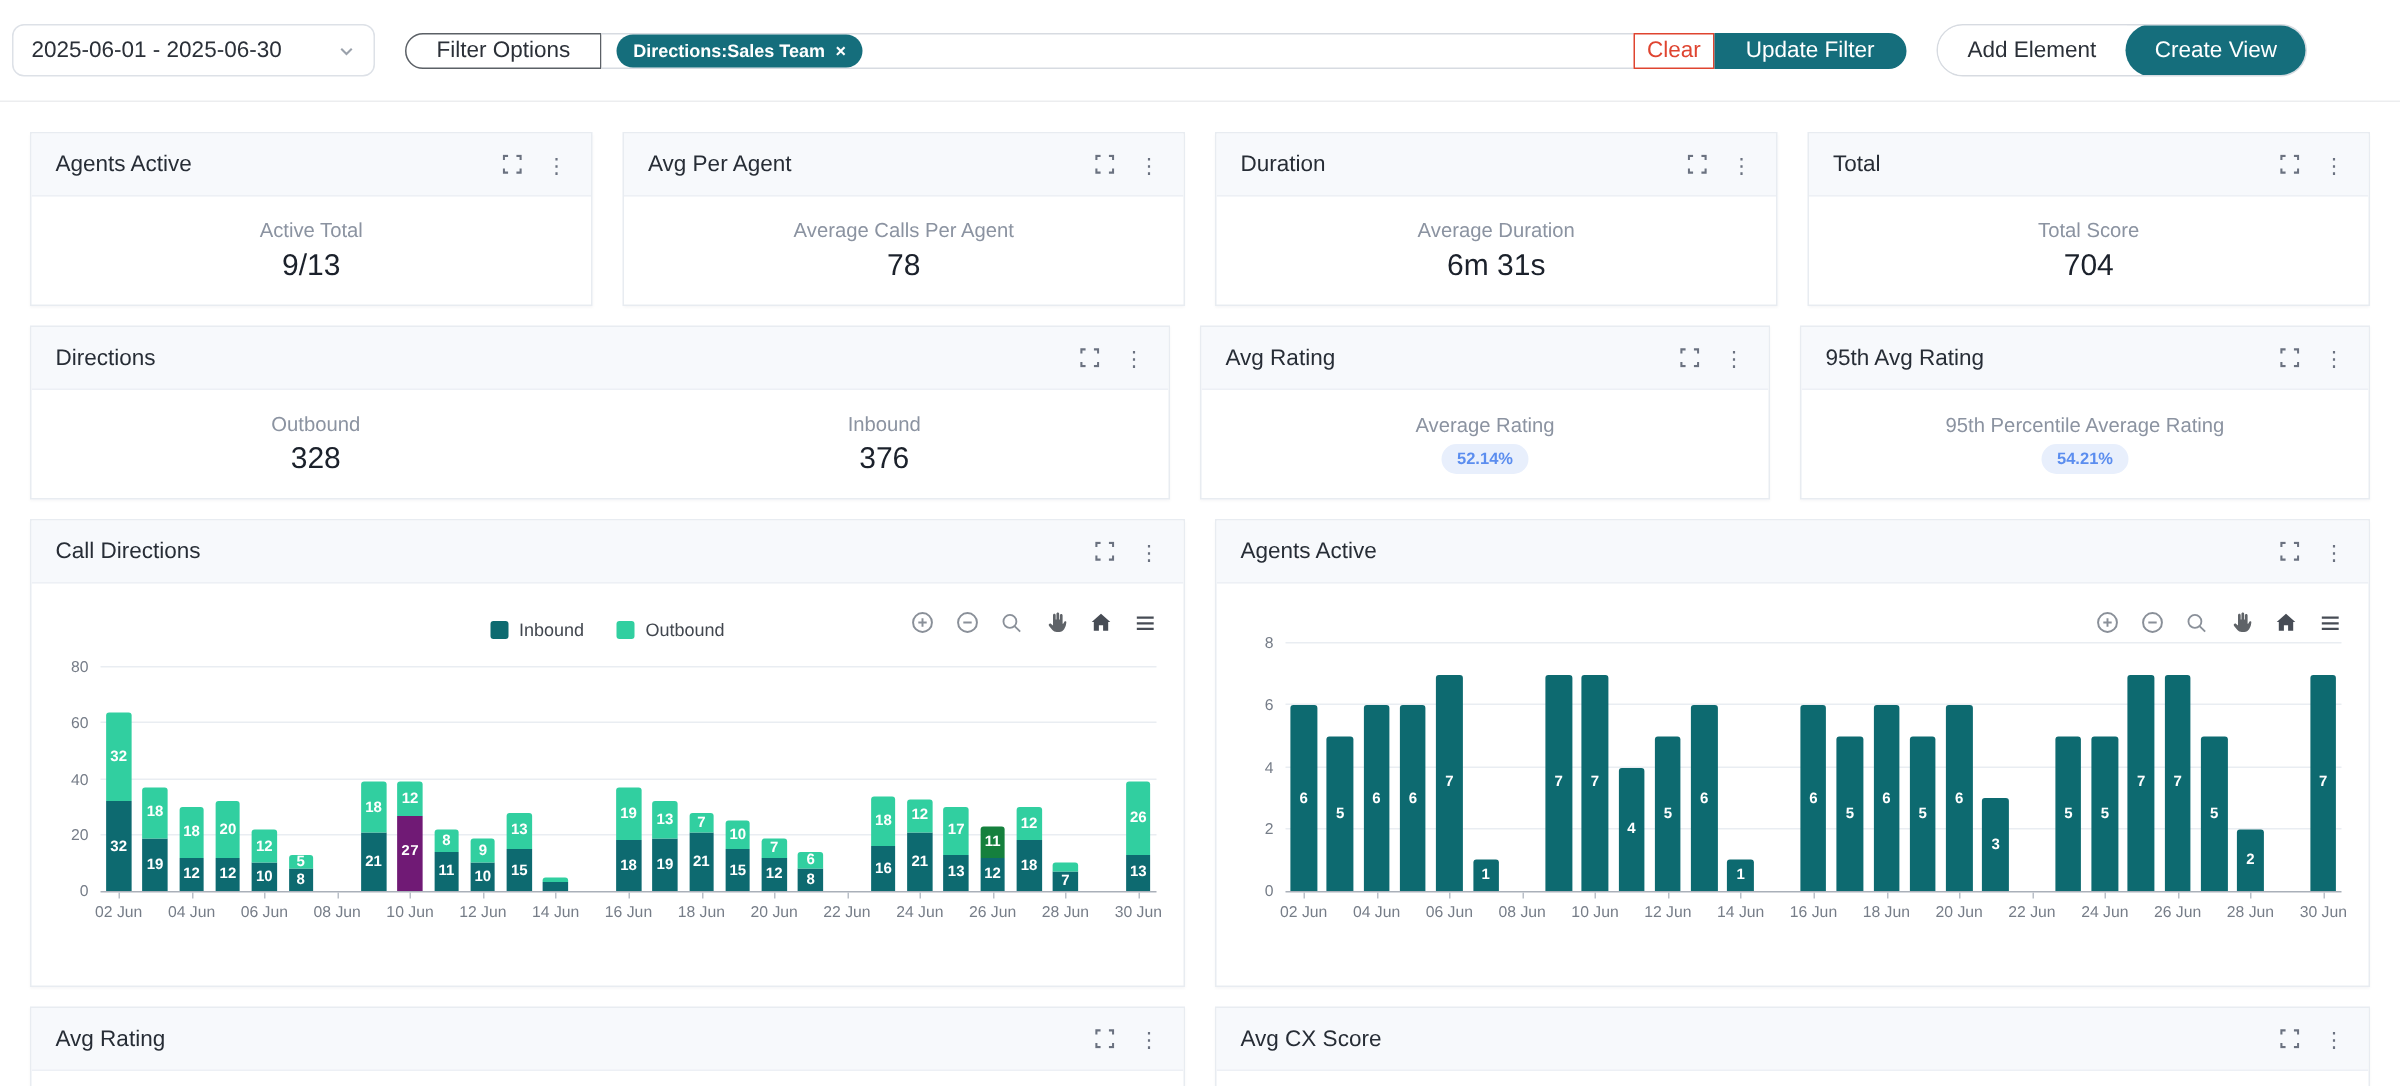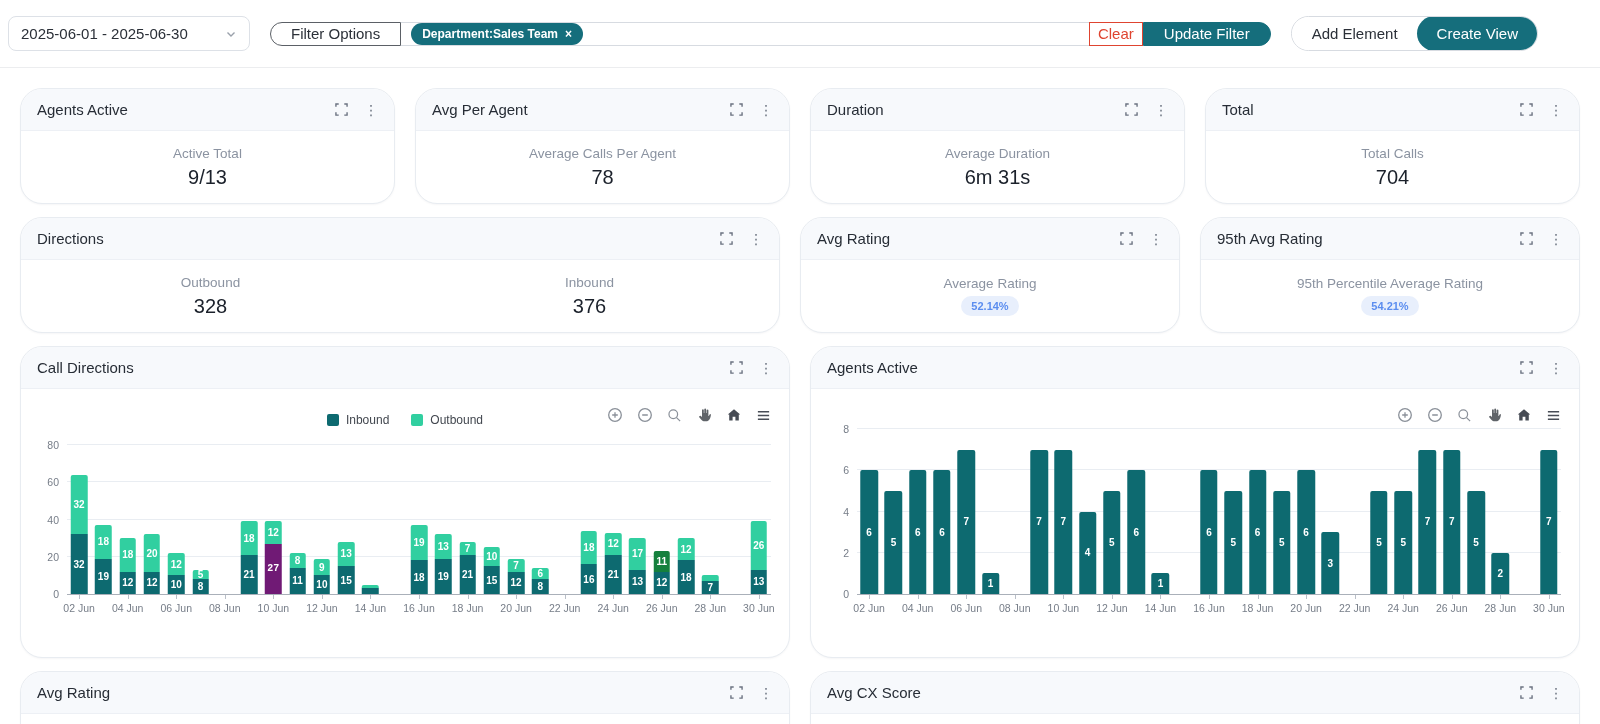--- a/index.html
+++ b/index.html
@@ -32,21 +32,21 @@
     cursor:pointer; font-family:inherit; }
   .create-view { background:#156e7c; border:none; color:#fff; font-size:15px; padding:0 20px;
     border-radius:18px; margin:-1px; cursor:pointer; font-family:inherit; }
 
   
   .content { padding:20px; }
   .grid { display:grid; gap:20px; margin-bottom:13px; }
   .row1 { grid-template-columns:repeat(4,1fr); }
   .row2 { grid-template-columns:2fr 1fr 1fr; }
   .row3 { grid-template-columns:1fr 1fr; }
-  .card { border:1px solid #e8ecf1; border-radius:22px; background:#fff; overflow:hidden;
+  .card { border:1px solid #e8ecf1; border-radius:0; background:#fff; overflow:hidden;
     box-shadow:0 1px 2px rgba(16,24,40,.04); }
   .card-header { background:#f7f9fc; border-bottom:1px solid #edf0f5; height:42px;
     display:flex; align-items:center; justify-content:space-between; padding:0 16px; }
   .card-title { font-size:15px; font-weight:500; color:#272d36; }
   .card-actions { display:flex; align-items:center; gap:16px; color:#6b7280; }
   .hicon { cursor:pointer; display:flex; align-items:center; }
   .kebab { font-size:14px; color:#6b7280; line-height:1; }
   .stat-body { height:72px; display:flex; flex-direction:column; align-items:center;
     justify-content:center; gap:5px; }
   .stat-label { font-size:13.5px; color:#8b93a1; }
@@ -89,21 +89,21 @@
     <span>2025-06-01 - 2025-06-30</span>
     <svg class="chev" width="12" height="12" viewBox="0 0 12 12" fill="none" stroke="#9aa1ab" stroke-width="1.4">
         <path d="M2.5 4.5 L6 8 L9.5 4.5"></path>
       </svg>
   </div>
 
   <div class="filter-group">
     <button class="filter-options">Filter Options</button>
     <div class="tag-area">
       <span class="tag">
-        <span>Department:Sales Team</span>
+        <span>Directions:Sales Team</span>
         <span class="tag-x">×</span>
       </span>
     </div>
     <button class="clear-btn">Clear</button>
     <button class="update-btn">Update Filter</button>
   </div>
 
   <div class="view-group">
     <button class="add-el">Add Element</button>
     <button class="create-view">Create View</button>
@@ -182,21 +182,21 @@
                 <path d="M1 4V1h3"></path>
                 <path d="M10 1h3v3"></path>
                 <path d="M13 10v3h-3"></path>
                 <path d="M4 13H1v-3"></path>
               </svg>
             </span>
           <span class="hicon kebab">⋮</span>
         </span>
       </div>
       <div class="stat-body">
-        <span class="stat-label">Total Calls</span>
+        <span class="stat-label">Total Score</span>
         <span class="stat-value">704</span>
       </div>
     </div>
   </div>
 
   <div class="grid row2">
     <div class="card">
       <div class="card-header">
         <span class="card-title">Directions</span>
         <span class="card-actions">

